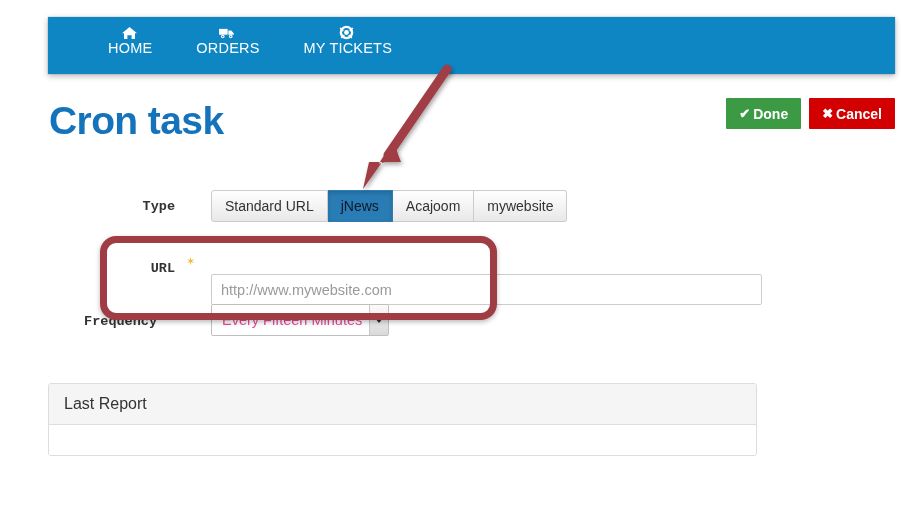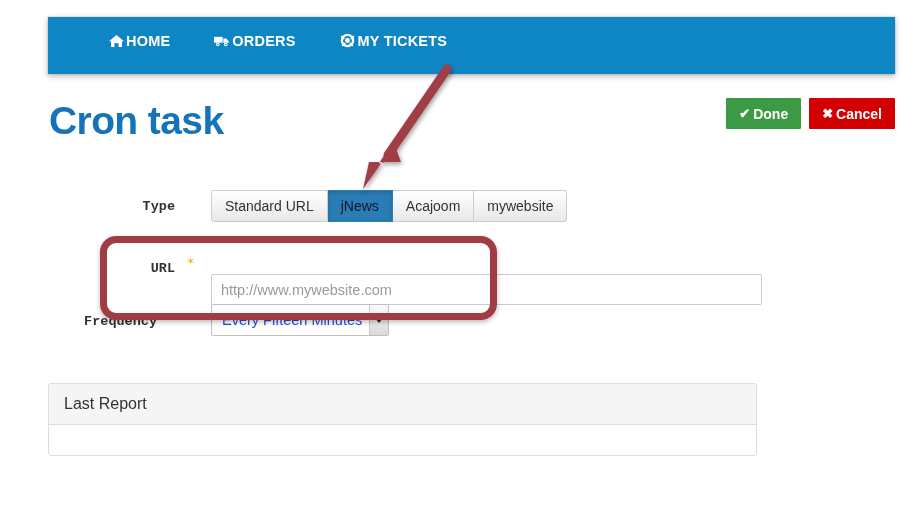--- a/index.html
+++ b/index.html
@@ -34,25 +34,26 @@
     height: 47px;
     display: flex;
     align-items: center;
     gap: 44px;
   }
   .nav-item {
     display: flex;
     align-items: center;
     color: #ffffff;
     font-size: 14.5px;
-    font-weight: bold;
+    font-weight: normal;
     letter-spacing: 0.2px;
     text-decoration: none;
     white-space: nowrap;
     cursor: pointer;
+    flex-direction: column;
   }
   .nav-item .nav-ico {
     display: inline-flex;
     align-items: center;
     justify-content: center;
     width: 16px;
     height: 14px;
     margin-right: 2px;
   }
   .nav-ico svg { display: block; }
@@ -192,21 +193,21 @@
   .freq-select {
     width: 178px;
     height: 32px;
     box-sizing: border-box;
     padding: 0 26px 0 10px;
     border: 1px solid #bfbfbf;
     border-radius: 2px;
     background: #ffffff;
     font-family: "Liberation Sans", sans-serif;
     font-size: 14.5px;
-    color: #1d4ed8;
+    color: #ec4899;
     -webkit-appearance: none;
     -moz-appearance: none;
     appearance: none;
     cursor: pointer;
   }
   .select-arrow {
     position: absolute;
     right: 1px;
     top: 1px;
     width: 19px;

